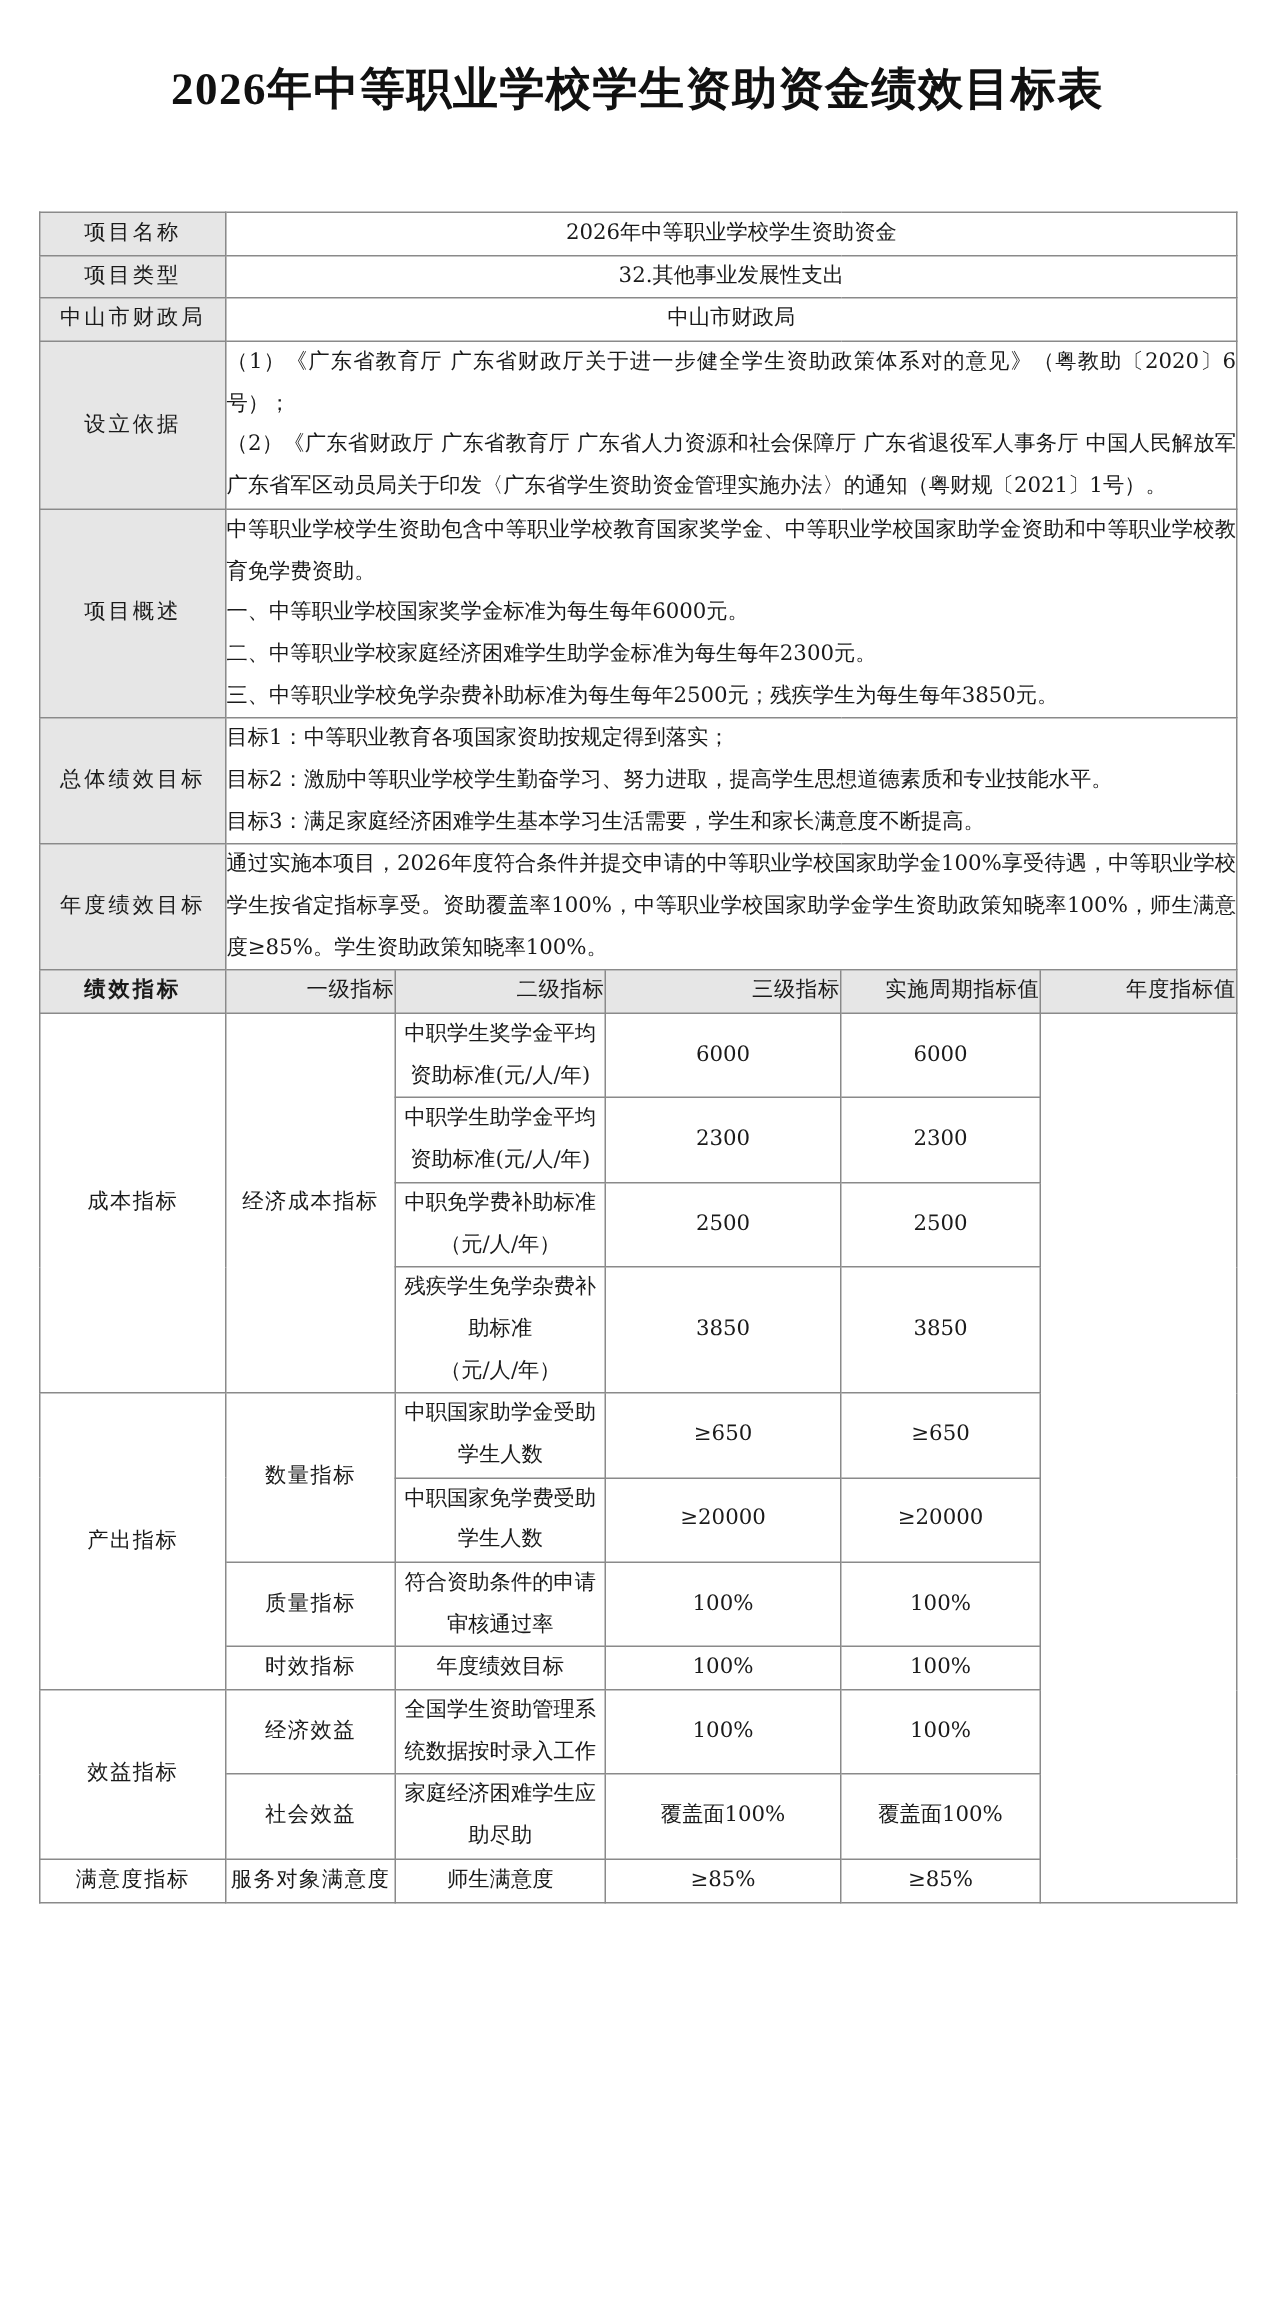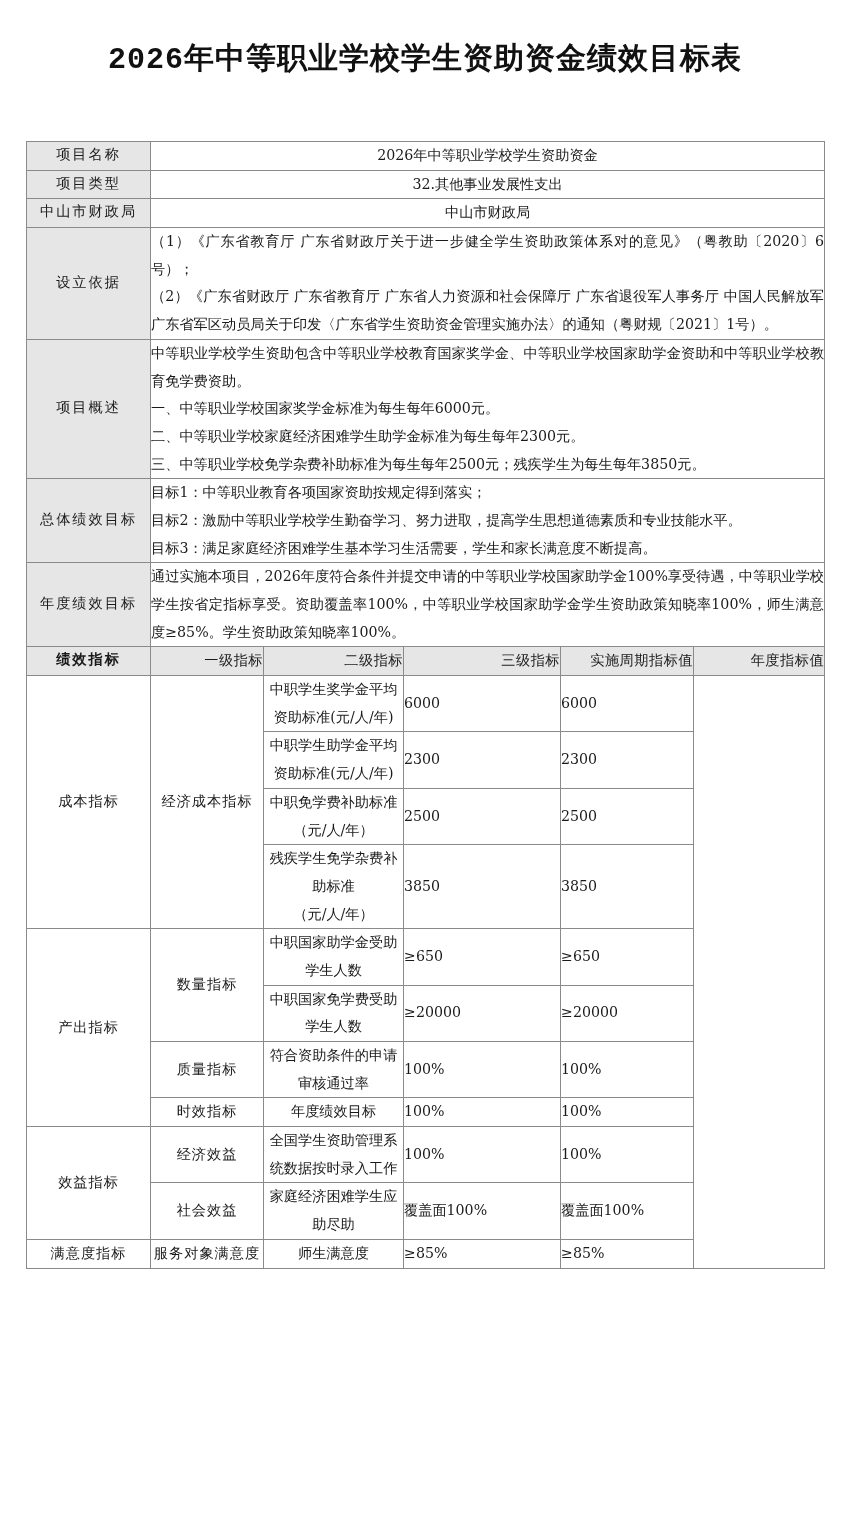--- a/index.html
+++ b/index.html
@@ -25,21 +25,21 @@
   
   .doc-title {
     text-align: center;
     font-size: 30px;
     font-weight: bold;
     letter-spacing: 1px;
     color: #111111;
     padding-top: 42px;
     padding-bottom: 0;
     line-height: 1.2;
-    font-family: Liberation Mono, monospace;
+    font-family: Liberation Serif, serif;
   }
 
   
   .tbl-wrap {
     position: absolute;
     left: 26px;
     top: 141px;
     width: 798px;
   }
 
@@ -59,21 +59,20 @@
     color: #1a1a1a;
   }
 
   
   td.rowlabel {
     background: #e6e6e6;
     text-align: center;
     width: 124px;
     letter-spacing: 2px;
     padding: 6px 4px;
-    font-family: Liberation Mono, monospace;
   }
   td.rowlabel.bold {
     font-weight: bold;
   }
 
   
   td.content-center {
     text-align: center;
     padding: 9px 10px;
     margin-top: 32px;
@@ -106,21 +105,21 @@
   td.ind-l1, td.ind-l2 {
     text-align: center;
     letter-spacing: 1px;
   }
   td.ind-l3 {
     text-align: center;
     line-height: 1.8;
     padding: 6px 2px;
   }
   td.ind-val {
-    text-align: left;
+    text-align: center;
   }
 
   
   col.c-label { width: 124px; }
   col.c-l1    { width: 113px; }
   col.c-l2    { width: 140px; }
   col.c-l3    { width: 157px; }
   col.c-v1    { width: 133px; }
   col.c-v2    { width: 131px; }
 </style>

